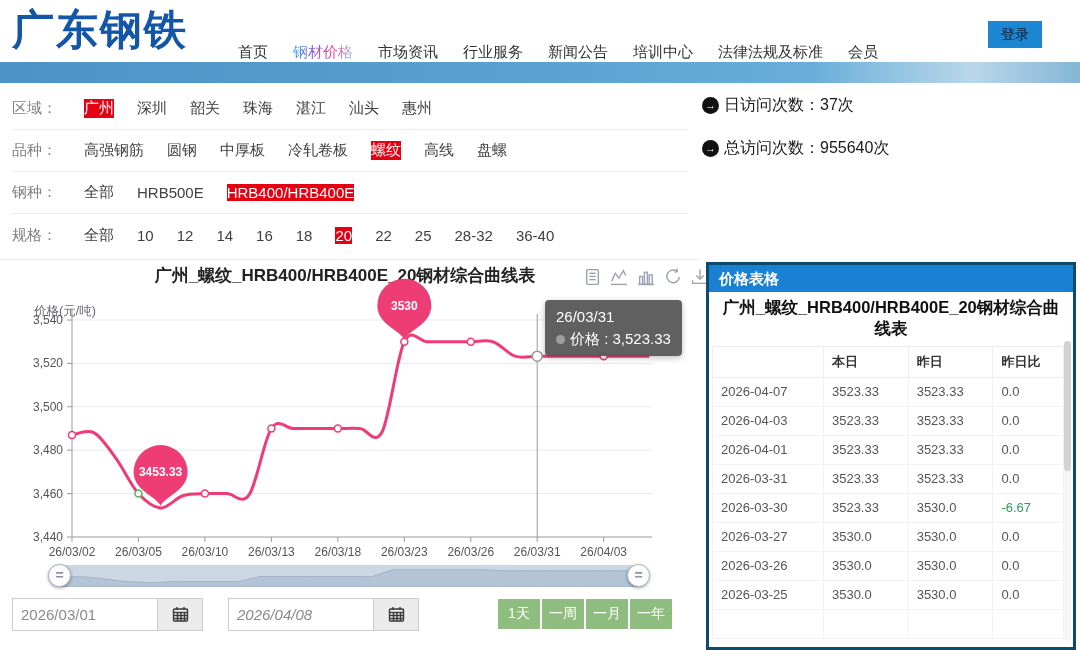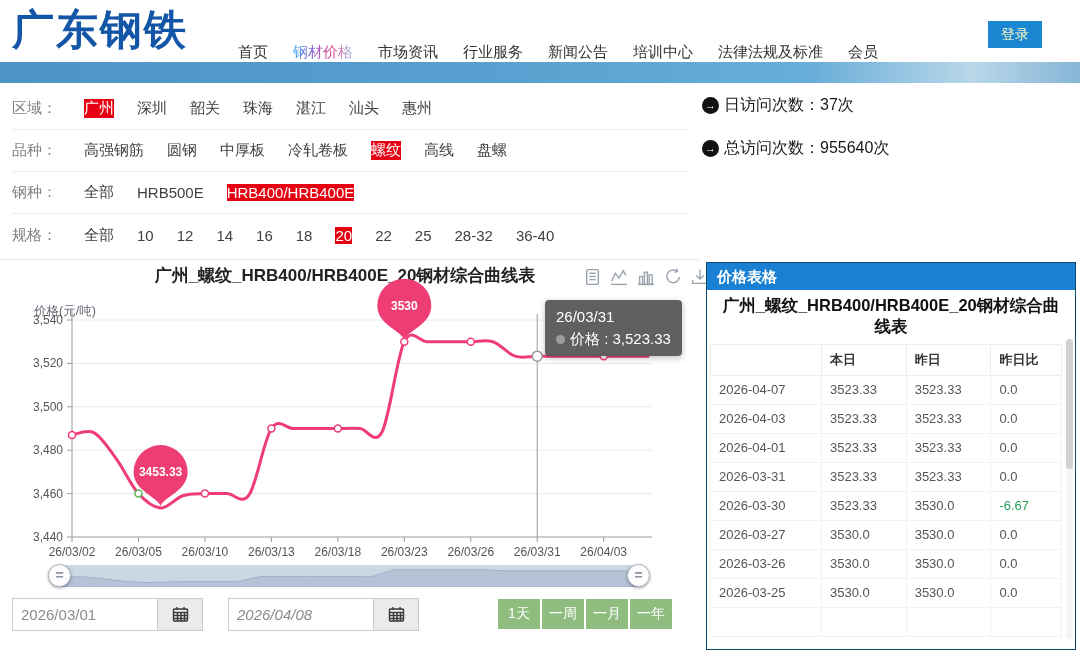--- a/index.html
+++ b/index.html
@@ -4,21 +4,21 @@
 <style>
   html,body{margin:0;padding:0;background:#fff;}
   *{box-sizing:border-box;font-family:"Liberation Sans","DejaVu Sans",sans-serif;}
   .page{position:relative;width:1080px;height:650px;overflow:hidden;background:#fff;}
 
   
   .logo{position:absolute;left:12px;top:2px;font-size:42px;font-weight:900;color:#1356a8;letter-spacing:2px;}
   .mainnav{position:absolute;left:238px;top:0;height:62px;display:flex;align-items:flex-end;gap:25px;font-size:15px;color:#333;}
   .nav-item{cursor:pointer;white-space:nowrap;}
   .nav-item.active{background:linear-gradient(90deg,#31a8f0,#8a5cd0,#e83e8c,#9cc4ee);-webkit-background-clip:text;background-clip:text;color:transparent;}
-  .login-btn{position:absolute;left:988px;top:21px;width:54px;height:27px;background:#1b87d3;color:#fef9c3;font-size:14px;border:none;cursor:pointer;}
+  .login-btn{position:absolute;left:988px;top:21px;width:54px;height:27px;background:#1b87d3;color:#0f172a;font-size:14px;border:none;cursor:pointer;}
   .banner{position:absolute;left:0;top:62px;width:1080px;height:21px;
     background:linear-gradient(90deg,#4e93c6 0%,#57a0cf 45%,#68aed9 75%,#b9d7e9 90%,#86b5d6 100%);}
 
   
   .filters{position:absolute;left:12px;top:88px;width:676px;}
   .filter-row{display:flex;align-items:center;height:42px;border-bottom:1px solid #ececec;font-size:15px;}
   .filter-row:last-child{border-bottom:none;}
   .filter-label{width:72px;color:#808080;flex:none;font-family:Liberation Serif, serif;}
   .filter-options{display:flex;gap:23px;color:#404040;align-items:center;flex-wrap:nowrap;}
   .option{cursor:pointer;white-space:nowrap;}
@@ -52,21 +52,21 @@
   #date-start{left:12px;width:146px;}
   #date-end{left:228px;width:146px;font-style:italic;}
   .cal-btn{position:absolute;top:598px;width:46px;height:33px;background:#ebebeb;border:1px solid #ccc;display:flex;align-items:center;justify-content:center;cursor:pointer;}
   #cal-start{left:157px;}
   #cal-end{left:373px;}
   .cal-btn svg{stroke:#3a3a3a;fill:none;stroke-width:1.4;}
   .range-btns{position:absolute;left:498px;top:599px;display:flex;gap:2px;}
   .range-btn{width:42px;height:30px;background:#8ebd7f;color:#fff;font-size:14px;border:none;cursor:pointer;}
 
   
-  .price-panel{position:absolute;left:706px;top:262px;width:370px;height:388px;border:1px solid #0c4a6e;overflow:hidden;background:#fff;}
+  .price-panel{position:absolute;left:706px;top:262px;width:370px;height:388px;border:3px solid #0c4a6e;overflow:hidden;background:#fff;}
   .pp-header{height:27px;background:#1a80d4;color:#fff;font-weight:bold;font-size:15px;line-height:27px;padding-left:10px;}
   .pp-title{padding:5px 8px 6px;text-align:center;font-weight:bold;font-size:16.5px;color:#111;line-height:1.3;}
   .pp-table{width:352px;margin-left:3px;border-collapse:collapse;font-size:13px;color:#555;table-layout:fixed;}
   .pp-table th{text-align:left;font-weight:bold;color:#333;height:31px;padding-left:8px;border:1px solid #ededed;background:#fff;}
   .pp-table td{height:29px;padding:0 0 0 8px;border:1px solid #f2f2f2;overflow:hidden;white-space:nowrap;}
   .pp-table td.neg{color:#28a05c;}
   .pp-scroll{position:absolute;right:2px;top:76px;width:7px;height:300px;background:#f5f5f5;border-radius:4px;}
   .pp-thumb{width:7px;height:130px;background:#d2d2d2;border-radius:4px;cursor:grab;}
 </style>
 </head>

